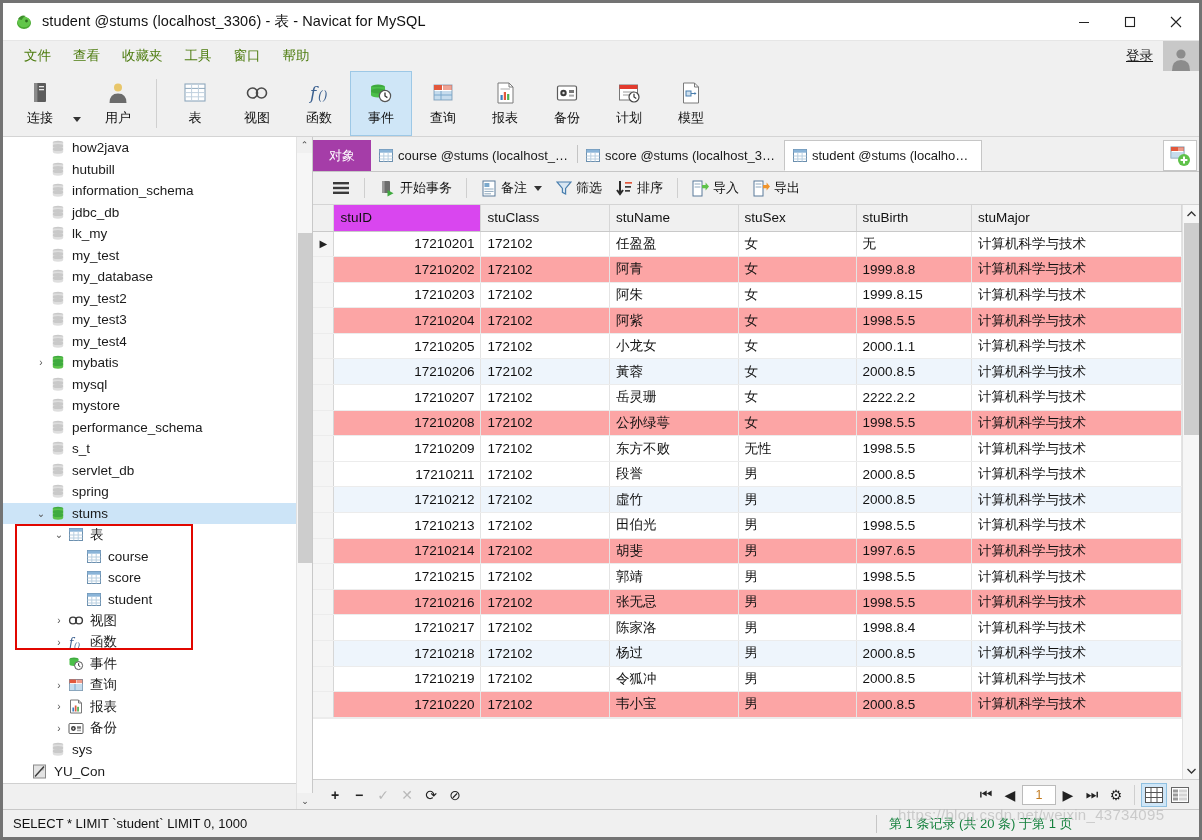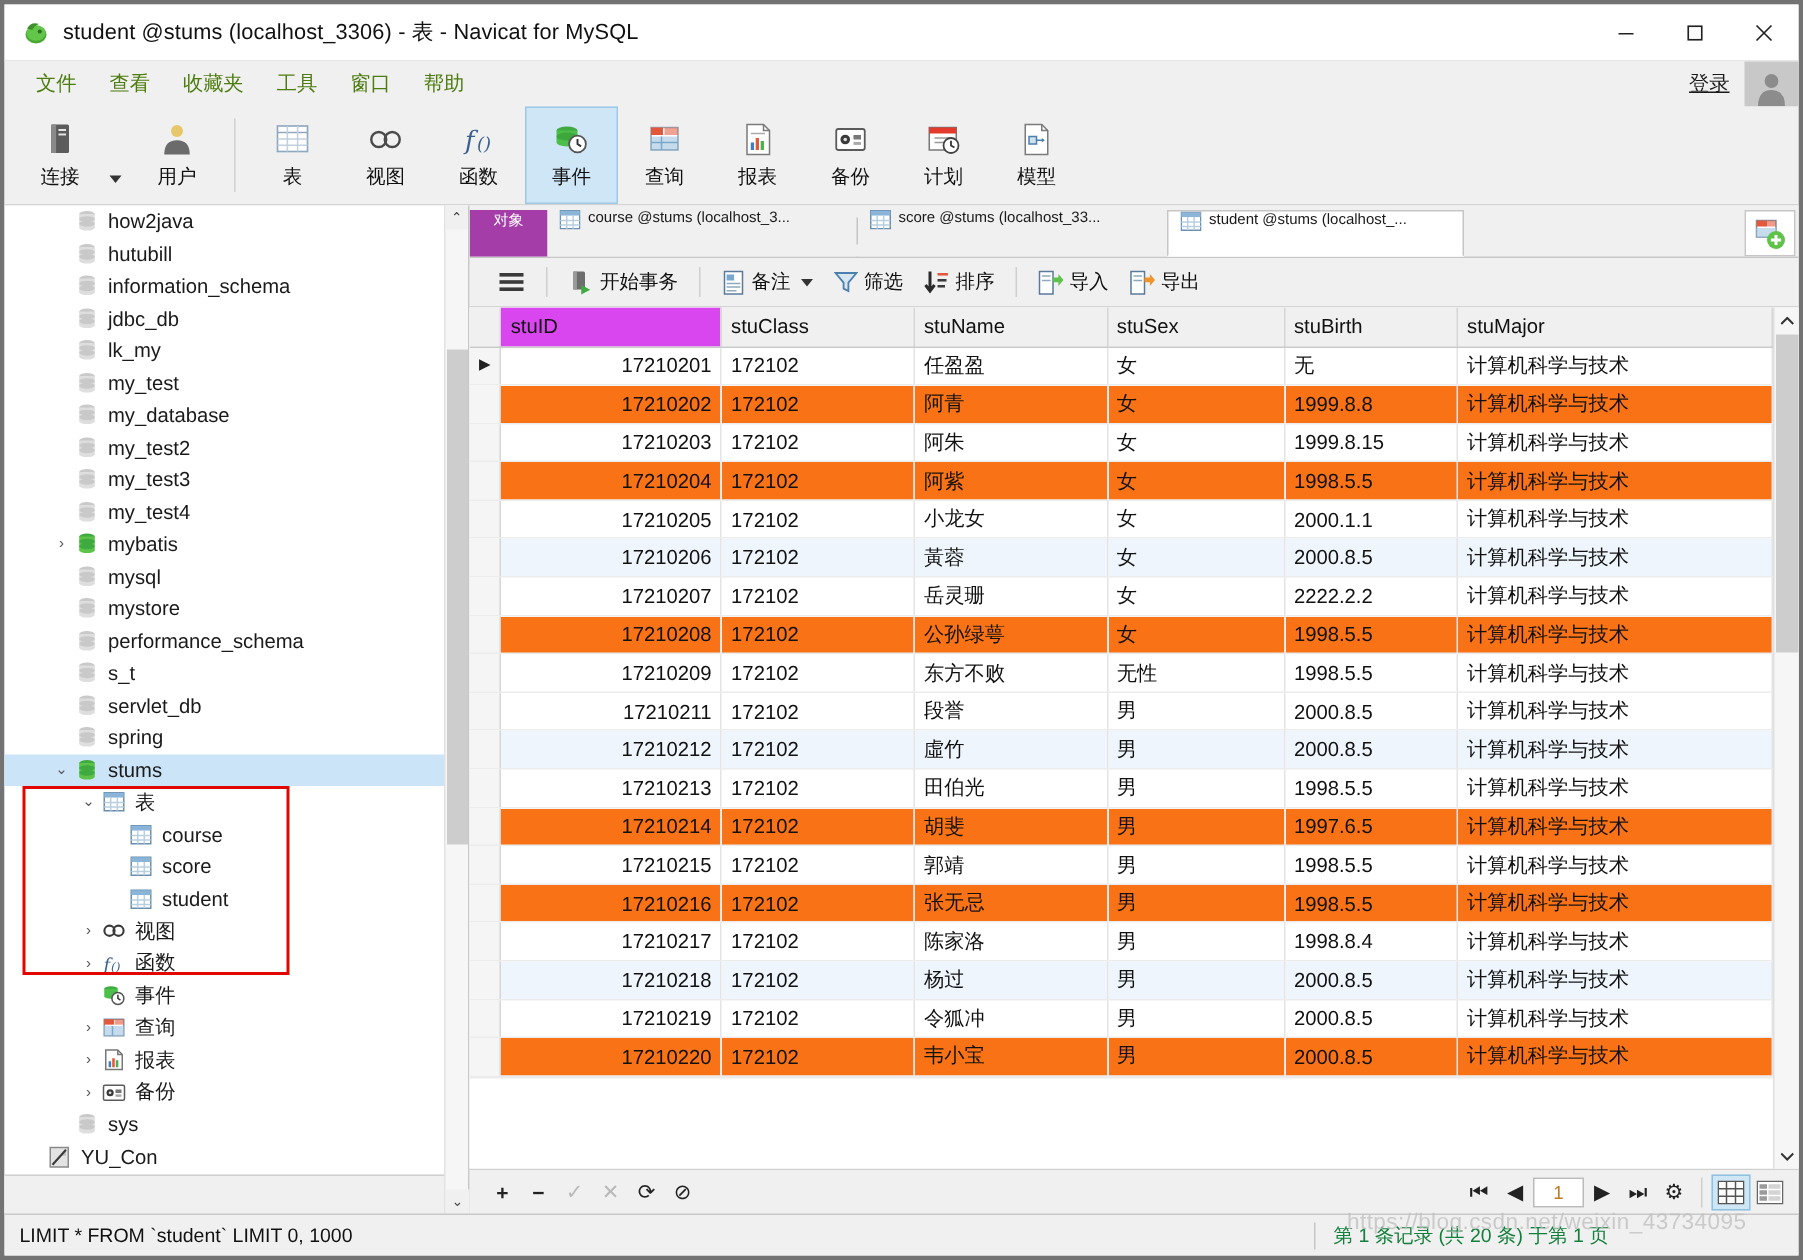--- a/index.html
+++ b/index.html
@@ -65,22 +65,22 @@
   .sb-arrow { height: 16px; display:flex;align-items:center;justify-content:center;font-size:9px;color:#444;background:#f0f0f0;}
   .sb-thumb { position: absolute; left: 1px; width: 14px; background: #cdcdcd; }
   .redbox { position: absolute; border: 2px solid #e10600; pointer-events: none; }
   .sb-bottom { height: 26px; background: #f0f0f0; border-top: 1px solid #d0d0d0; }
 
   
   .content { flex: 1; display: flex; flex-direction: column; min-width: 0; background: #f0f0f0; }
 
   .tabbar { height: 35px; min-height:35px; display: flex; align-items: flex-end; background: #f0f0f0;
             border-bottom: 1px solid #c6c6c6; }
-  .tab { height: 31px; display: flex; align-items: flex-start; padding: 0 8px; gap: 5px;
-         font-size: 10px; color: #1a1a1a; background: #f0f0f0; max-width: 240px; }
+  .tab { height: 31px; display: flex; align-items: center; padding: 0 8px; gap: 5px;
+         font-size: 13px; color: #1a1a1a; background: #f0f0f0; max-width: 240px; }
   .tab .tname { overflow: hidden; text-overflow: ellipsis; white-space: nowrap; }
   .tab.obj { background: #a53da8; color: #fff; font-weight: normal; padding: 0 16px; height: 31px; }
   .tab.active { background: #fff; border: 1px solid #c6c6c6; border-bottom-color: #fff; position: relative; z-index:2;}
   .tab-div { width: 1px; height: 18px; background: #c4c4c4; align-self: center; }
   .tab-spacer { flex: 1; }
   .tab-add { width: 34px; height: 31px; display: flex; align-items: center; justify-content: center;
              background:#fff; border:1px solid #c6c6c6; margin-right: 2px; }
 
   .subtoolbar { height: 33px; min-height:33px; background: #f0f0f0; display: flex; align-items: center;
                 gap: 0px; padding-left: 12px; border-bottom: 1px solid #d4d4d4; }
@@ -98,21 +98,21 @@
     border-right: 1px solid #d6d6d6; border-bottom: 1px solid #c9c9c9; padding: 0 6px; color:#111;
   }
   table.data th.marker { width: 16px; padding:0; background:#f0f0f0;}
   table.data th.first { background: #d946ef; }
   table.data td { height: 25.6px; border-right: 1px solid #e4e4e4; border-bottom: 1px solid #ececec;
                   padding: 0 6px; color: #111; white-space: nowrap; overflow: hidden; }
   table.data td.marker { width: 16px; padding: 0; text-align: center; background: #f5f5f5;
                          border-right: 1px solid #d6d6d6; color: #222; font-size: 10px; }
   table.data td.num { text-align: right; }
   tr.r-white td { background: #ffffff; }
-  tr.r-gray  td { background: #f97316; }
+  tr.r-gray  td { background: #fca5a5; }
   tr.r-blue  td { background: #eef5fc; }
   tr.r-white td.marker, tr.r-gray td.marker, tr.r-blue td.marker { background: #f5f5f5; }
   .gridfill { flex: 1; background: #fff; border-top: 1px solid #ececec;}
 
   .v-scroll { width: 17px; background: #f6f6f6; border-left: 1px solid #e0e0e0; position: relative; }
   .vs-arrow { height: 17px; display:flex;align-items:center;justify-content:center;font-size:9px;color:#333;}
   .vs-thumb { position:absolute; left:1px; width:15px; background:#cdcdcd;}
 
   
   .navbar { height: 30px; min-height:30px; background: #f0f0f0; display: flex; align-items: center;
@@ -1089,20 +1089,20 @@
             <rect x="8" y="10.5" width="8" height="3" fill="#d4d4d4"></rect>
           </svg>
         </div>
         <div style="width:6px"></div>
       </div>
 
     </div>
   </div>
 
   <div class="statusbar">
-    <div class="sb-sql">LIMIT * FROM `student` LIMIT 0, 1000</div>
+    <div class="sb-sql">SELECT * LIMIT `student` LIMIT 0, 1000</div>
     <div class="sb-div"></div>
     <div class="sb-rec">第 1 条记录 (共 20 条) 于第 1 页</div>
   </div>
 
   <div class="watermark" style="left:898px; top:806px;">https://blog.csdn.net/weixin_43734095</div>
 
 </div>
 
 </body></html>

